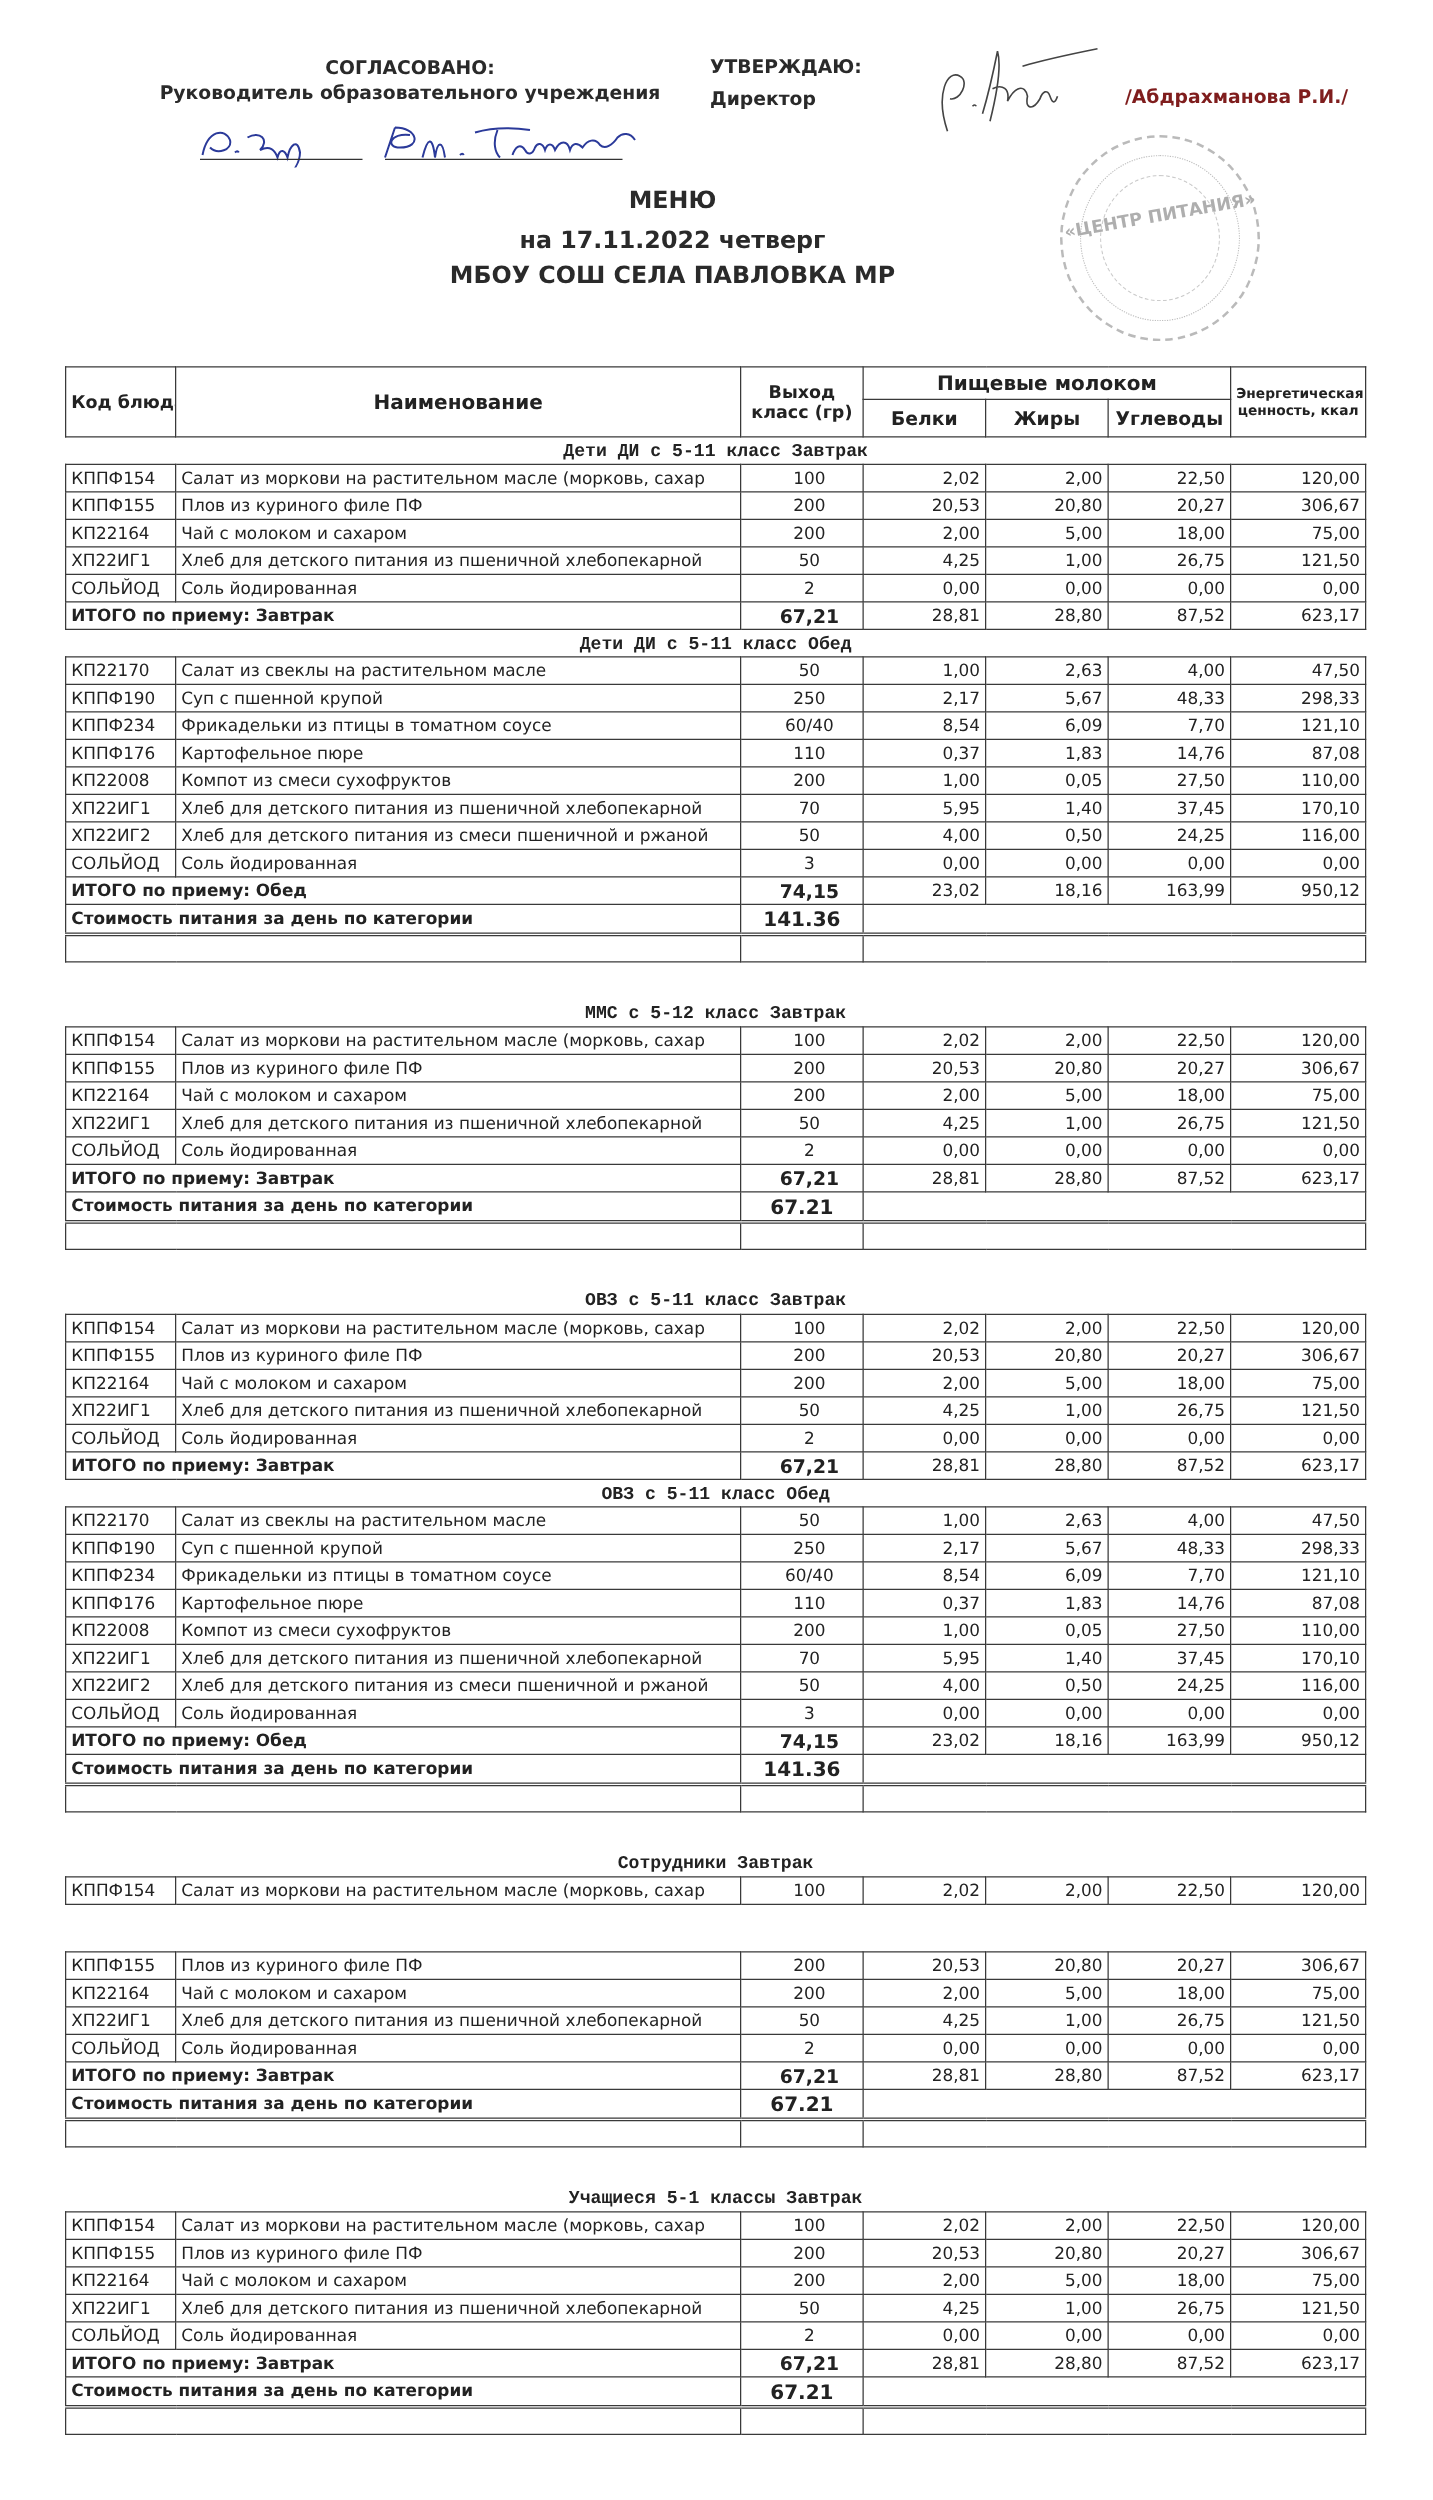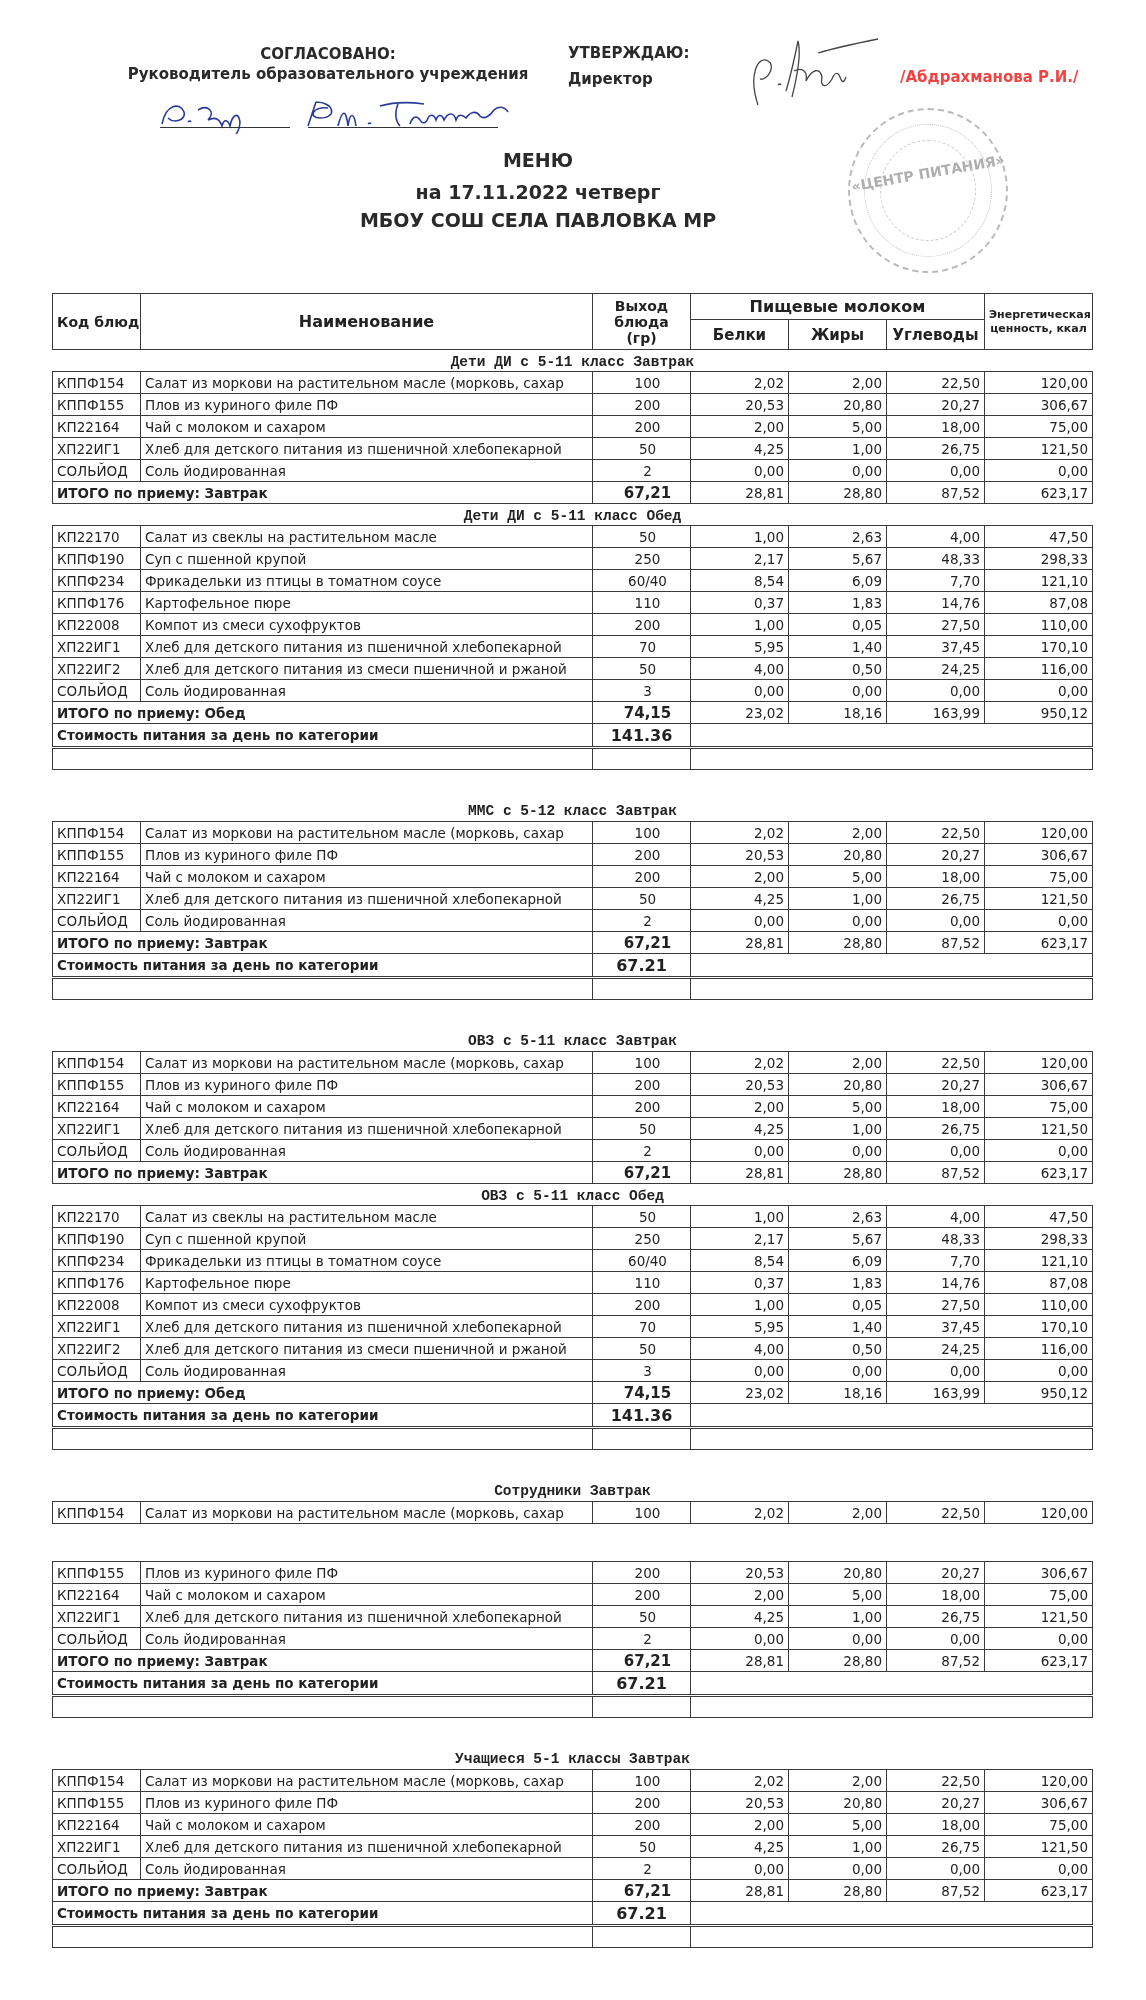--- a/index.html
+++ b/index.html
@@ -9,21 +9,21 @@
     font-family: "DejaVu Sans", "Liberation Sans", sans-serif; color: #222;
   }
   .approvals { position: absolute; top: 0; left: 0; width: 1146px; height: 290px; margin-left: 28px; }
   .agreed-block { position: absolute; left: 95px; top: 44px; width: 410px; text-align: center; font-weight: bold; font-size: 15px; line-height: 20px; color: #2a2a2a; }
   .agreed-sign { position: absolute; left: 130px; top: 98px; width: 420px; height: 36px; }
   .sign-line { position: absolute; bottom: 6px; height: 1px; background: #333; }
   .approve-block { position: absolute; left: 540px; top: 44px; font-weight: bold; font-size: 15px; color: #2a2a2a; }
   .approve-block .title { display: block; margin-bottom: 8px; }
   .approve-block .role { display: block; }
   .director-sign { position: absolute; left: 710px; top: 35px; width: 150px; height: 75px; }
-  .director-name { position: absolute; left: 872px; top: 68px; font-weight: bold; font-size: 15px; color: #ef4444; }
+  .director-name { position: absolute; left: 872px; top: 68px; font-weight: bold; font-size: 15px; color: #7f1d1d; }
   .stamp { position: absolute; left: 820px; top: 108px; width: 160px; height: 165px; border-radius: 50%; border: 2px dashed #a9a9a9; opacity: .8; }
   .stamp::before { content: ""; position: absolute; inset: 14px; border-radius: 50%; border: 1px dotted #b0b0b0; }
   .stamp::after { content: ""; position: absolute; inset: 30px; border-radius: 50%; border: 1px dashed #c0c0c0; }
   .stamp-text { position: absolute; left: 0; right: 0; top: 54px; text-align: center; font-weight: bold; font-size: 14px; color: #9b9b9b; line-height: 18px; transform: rotate(-10deg); }
   .title-block { position: absolute; top: 146px; left: 300px; width: 420px; text-align: center; font-weight: bold; color: #2a2a2a; }
   .title-block .t1 { font-size: 19px; line-height: 28px; }
   .title-block .t2 { font-size: 19px; line-height: 28px; margin-top: 4px; }
   .title-block .t3 { font-size: 19px; line-height: 28px; }
 
   .sheet { position: absolute; left: 52px; top: 293px; width: 1040px; }
@@ -89,21 +89,21 @@
         <col class="c-out">
         <col class="c-b">
         <col class="c-f">
         <col class="c-u">
         <col class="c-e">
     </colgroup>
     <thead>
       <tr class="hdr">
         <th rowspan="2" style="height:56px">Код блюда</th>
         <th rowspan="2" class="big">Наименование</th>
-        <th rowspan="2" style="white-space:normal">Выход блюда (гр)</th>
+        <th rowspan="2" style="white-space:normal">Выход класс (гр)</th>
         <th colspan="3" style="font-size:16px;height:26px">Пищевые молоком</th>
         <th rowspan="2" class="small" style="white-space:normal">Энергетическая ценность, ккал</th>
       </tr>
       <tr class="hdr">
         <th style="height:30px;font-size:15px">Белки</th>
         <th style="font-size:15px">Жиры</th>
         <th style="font-size:15px">Углеводы</th>
       </tr>
     </thead>
     <tbody id="menu-body">

